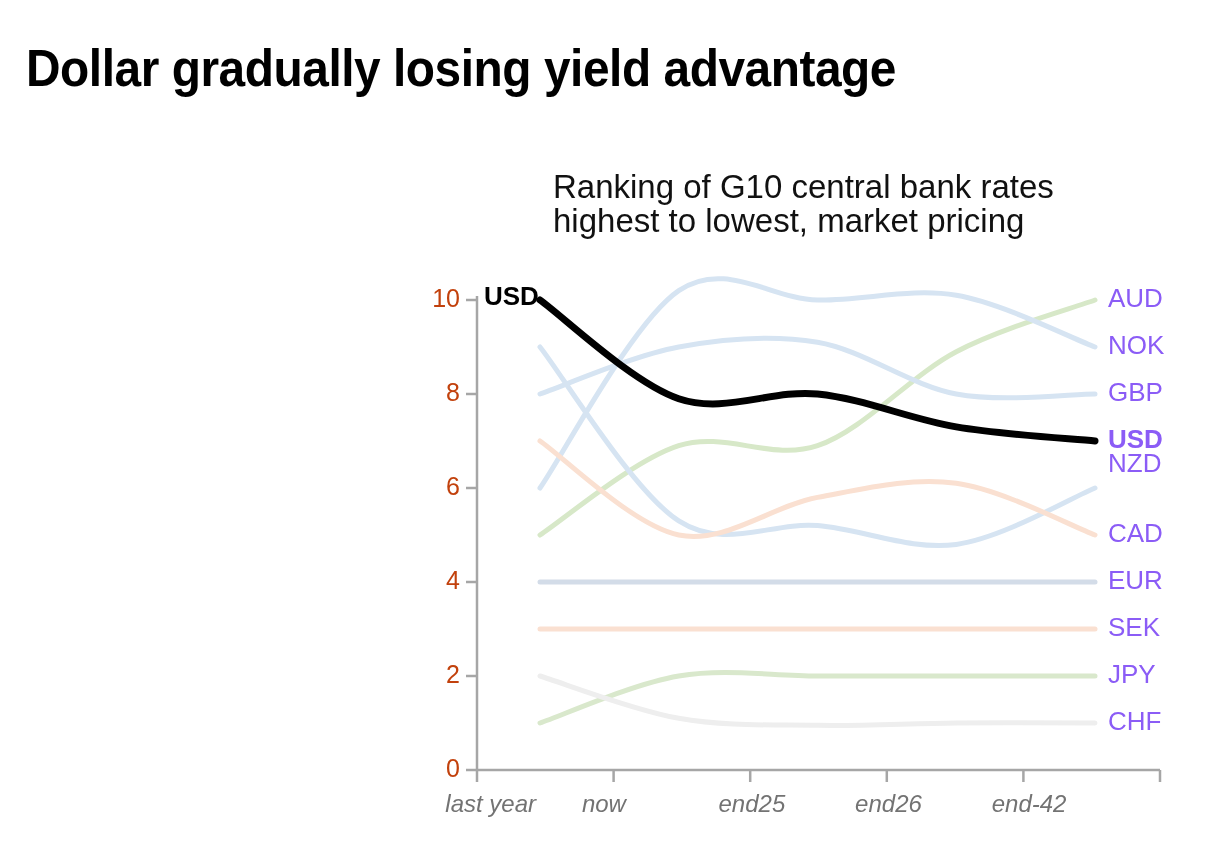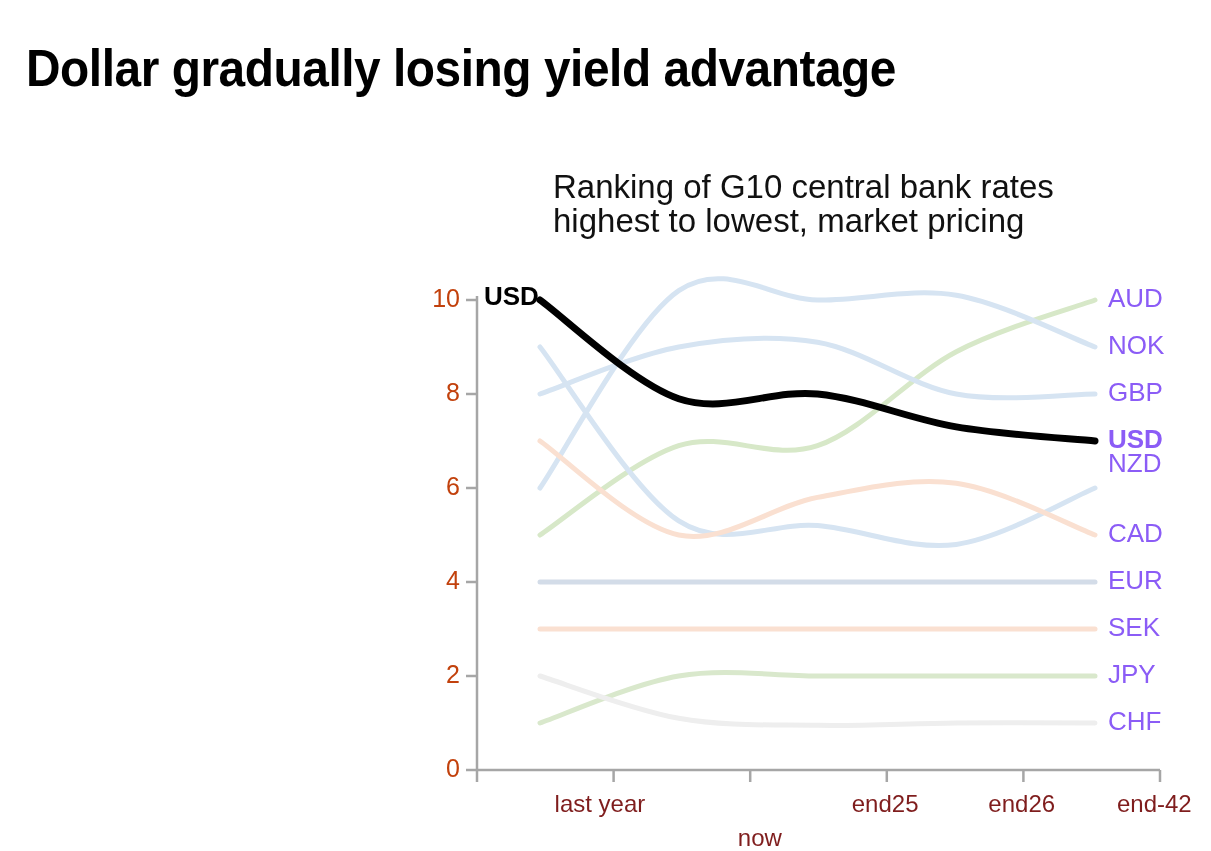--- a/index.html
+++ b/index.html
@@ -22,22 +22,23 @@
     color:#111111;white-space:pre-line;
   }
   #plot{
     position:absolute;left:0;top:0;width:1211px;height:851px;
   }
   .ytick-label{
     position:absolute;font-size:25px;color:#c2410c;
     text-align:right;width:46px;
   }
   .xtick-label{
-    position:absolute;font-size:24px;color:#7f1d1d;
-    text-align:right;
+    position:absolute;font-size:24px;color:#737373;
+    text-align:left;
+    font-style:italic;
   }
   .series-label{
     position:absolute;font-size:26px;color:#8b5cf6;
     white-space:nowrap;
   }
   .series-label.bold{font-weight:bold;}
   #usd-inline-label{
     position:absolute;left:484px;top:281px;
     font-size:26px;font-weight:bold;color:#000000;
   }
@@ -82,21 +83,21 @@
 </svg>
 
 <div id="labels-layer">
     <div class="ytick-label" style="left: 414px; top: 754px;">0</div>
     <div class="ytick-label" style="left: 414px; top: 660px;">2</div>
     <div class="ytick-label" style="left: 414px; top: 566px;">4</div>
     <div class="ytick-label" style="left: 414px; top: 472px;">6</div>
     <div class="ytick-label" style="left: 414px; top: 378px;">8</div>
     <div class="ytick-label" style="left: 414px; top: 284px;">10</div>
     <div class="xtick-label" style="left: 445.3px; width: 200px; top: 790px;">last year</div>
-    <div class="xtick-label" style="left: 581.9px; width: 200px; top: 790px; margin-top: 34px;">now</div>
+    <div class="xtick-label" style="left: 581.9px; width: 200px; top: 790px;">now</div>
     <div class="xtick-label" style="left: 718.5px; width: 200px; top: 790px;">end25</div>
     <div class="xtick-label" style="left: 855.1px; width: 200px; top: 790px;">end26</div>
     <div class="xtick-label" style="left: 991.7px; width: 200px; top: 790px;">end-42</div>
     <div class="series-label" style="left: 1108px; top: 283px;">AUD</div>
     <div class="series-label" style="left: 1108px; top: 330px;">NOK</div>
     <div class="series-label" style="left: 1108px; top: 377px;">GBP</div>
     <div class="series-label bold" style="left: 1108px; top: 424px;">USD</div>
     <div class="series-label" style="left: 1108px; top: 448px;">NZD</div>
     <div class="series-label" style="left: 1108px; top: 518px;">CAD</div>
     <div class="series-label" style="left: 1108px; top: 565px; text-align: right;">EUR</div>

